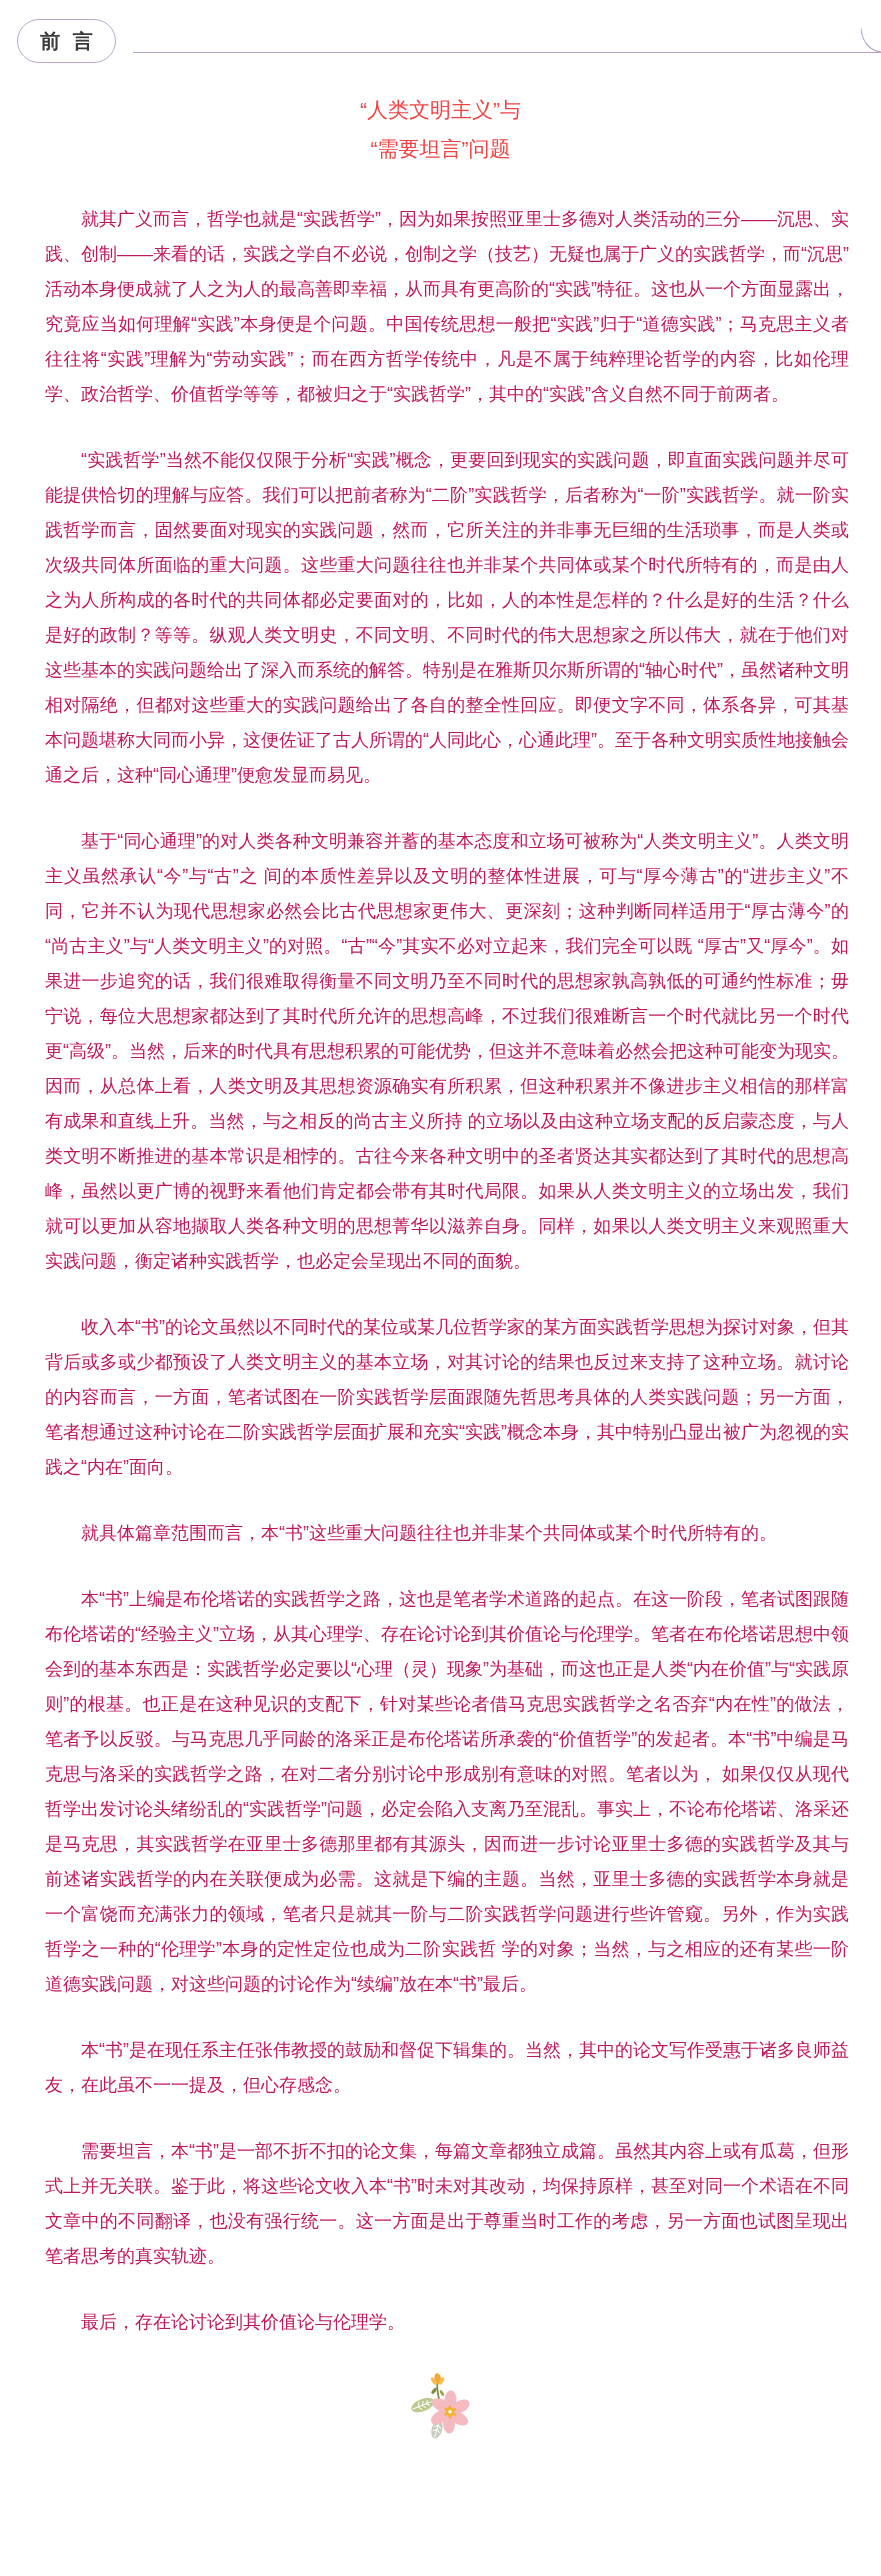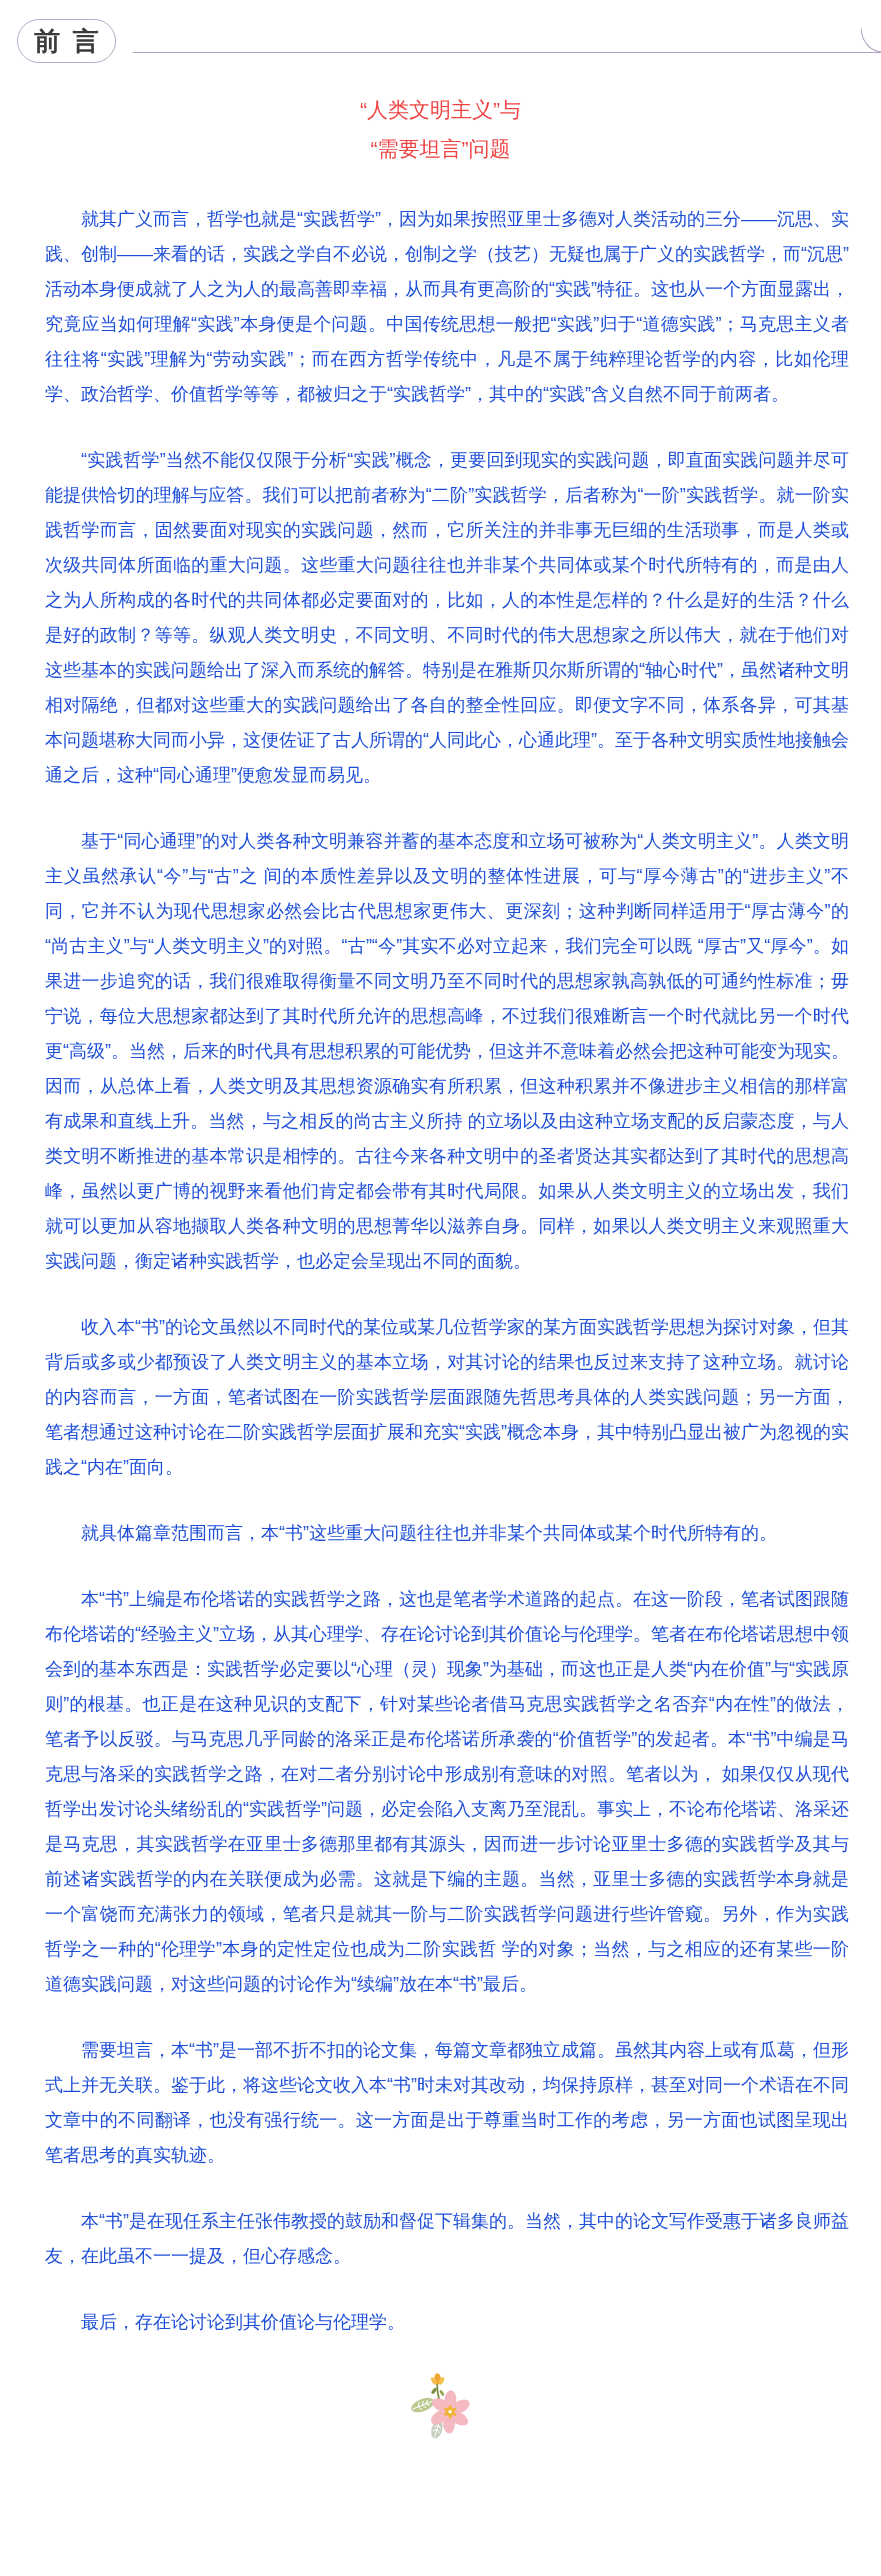--- a/index.html
+++ b/index.html
@@ -26,21 +26,21 @@
     position: absolute;
     left: 17px;
     top: 19.4px;
     width: 99px;
     height: 44px;
     border: 1.5px solid #b9a9c9;
     border-radius: 23px;
     display: flex;
     align-items: center;
     justify-content: center;
-    font-size: 26px;
+    font-size: 20px;
     font-weight: bold;
     color: #3a3a3a;
     letter-spacing: 12.4px;
     padding-left: 12.4px;
     box-sizing: border-box;
   }
   .header-rule {
     position: absolute;
     left: 133px;
     right: 0;
@@ -68,21 +68,21 @@
   .content {
     margin-top: 34px;
     padding: 0 22px 0 45px;
   }
   .content p {
     margin: 0 10px 31px 0;
     font-size: 18px;
     line-height: 35px;
     text-align: justify;
     text-indent: 2em;
-    color: #1d4ed8;
+    color: #be185d;
     word-break: break-all;
   }
   
   .flower-wrap {
     text-align: center;
     margin-top: 14px;
     padding-bottom: 23px;
   }
   .flower-wrap svg {
     display: inline-block;
@@ -108,22 +108,22 @@
     <div>“需要坦言”问题</div>
   </h1>
 
   <div class="content">
     <p>就其广义而言，哲学也就是“实践哲学”，因为如果按照亚里士多德对人类活动的三分——沉思、实践、创制——来看的话，实践之学自不必说，创制之学（技艺）无疑也属于广义的实践哲学，而“沉思”活动本身便成就了人之为人的最高善即幸福，从而具有更高阶的“实践”特征。这也从一个方面显露出，究竟应当如何理解“实践”本身便是个问题。中国传统思想一般把“实践”归于“道德实践”；马克思主义者往往将“实践”理解为“劳动实践”；而在西方哲学传统中，凡是不属于纯粹理论哲学的内容，比如伦理学、政治哲学、价值哲学等等，都被归之于“实践哲学”，其中的“实践”含义自然不同于前两者。</p>
     <p>“实践哲学”当然不能仅仅限于分析“实践”概念，更要回到现实的实践问题，即直面实践问题并尽可能提供恰切的理解与应答。我们可以把前者称为“二阶”实践哲学，后者称为“一阶”实践哲学。就一阶实践哲学而言，固然要面对现实的实践问题，然而，它所关注的并非事无巨细的生活琐事，而是人类或次级共同体所面临的重大问题。这些重大问题往往也并非某个共同体或某个时代所特有的，而是由人之为人所构成的各时代的共同体都必定要面对的，比如，人的本性是怎样的？什么是好的生活？什么是好的政制？等等。纵观人类文明史，不同文明、不同时代的伟大思想家之所以伟大，就在于他们对这些基本的实践问题给出了深入而系统的解答。特别是在雅斯贝尔斯所谓的“轴心时代”，虽然诸种文明相对隔绝，但都对这些重大的实践问题给出了各自的整全性回应。即便文字不同，体系各异，可其基本问题堪称大同而小异，这便佐证了古人所谓的“人同此心，心通此理”。至于各种文明实质性地接触会通之后，这种“同心通理”便愈发显而易见。</p>
     <p>基于“同心通理”的对人类各种文明兼容并蓄的基本态度和立场可被称为“人类文明主义”。人类文明主义虽然承认“今”与“古”之 间的本质性差异以及文明的整体性进展，可与“厚今薄古”的“进步主义”不同，它并不认为现代思想家必然会比古代思想家更伟大、更深刻；这种判断同样适用于“厚古薄今”的“尚古主义”与“人类文明主义”的对照。“古”“今”其实不必对立起来，我们完全可以既 “厚古”又“厚今”。如果进一步追究的话，我们很难取得衡量不同文明乃至不同时代的思想家孰高孰低的可通约性标准；毋宁说，每位大思想家都达到了其时代所允许的思想高峰，不过我们很难断言一个时代就比另一个时代更“高级”。当然，后来的时代具有思想积累的可能优势，但这并不意味着必然会把这种可能变为现实。因而，从总体上看，人类文明及其思想资源确实有所积累，但这种积累并不像进步主义相信的那样富有成果和直线上升。当然，与之相反的尚古主义所持 的立场以及由这种立场支配的反启蒙态度，与人类文明不断推进的基本常识是相悖的。古往今来各种文明中的圣者贤达其实都达到了其时代的思想高峰，虽然以更广博的视野来看他们肯定都会带有其时代局限。如果从人类文明主义的立场出发，我们就可以更加从容地撷取人类各种文明的思想菁华以滋养自身。同样，如果以人类文明主义来观照重大实践问题，衡定诸种实践哲学，也必定会呈现出不同的面貌。</p>
     <p>收入本“书”的论文虽然以不同时代的某位或某几位哲学家的某方面实践哲学思想为探讨对象，但其背后或多或少都预设了人类文明主义的基本立场，对其讨论的结果也反过来支持了这种立场。就讨论的内容而言，一方面，笔者试图在一阶实践哲学层面跟随先哲思考具体的人类实践问题；另一方面，笔者想通过这种讨论在二阶实践哲学层面扩展和充实“实践”概念本身，其中特别凸显出被广为忽视的实践之“内在”面向。</p>
     <p>就具体篇章范围而言，本“书”这些重大问题往往也并非某个共同体或某个时代所特有的。</p>
     <p>本“书”上编是布伦塔诺的实践哲学之路，这也是笔者学术道路的起点。在这一阶段，笔者试图跟随布伦塔诺的“经验主义”立场，从其心理学、存在论讨论到其价值论与伦理学。笔者在布伦塔诺思想中领会到的基本东西是：实践哲学必定要以“心理（灵）现象”为基础，而这也正是人类“内在价值”与“实践原则”的根基。也正是在这种见识的支配下，针对某些论者借马克思实践哲学之名否弃“内在性”的做法，笔者予以反驳。与马克思几乎同龄的洛采正是布伦塔诺所承袭的“价值哲学”的发起者。本“书”中编是马克思与洛采的实践哲学之路，在对二者分别讨论中形成别有意味的对照。笔者以为， 如果仅仅从现代哲学出发讨论头绪纷乱的“实践哲学”问题，必定会陷入支离乃至混乱。事实上，不论布伦塔诺、洛采还是马克思，其实践哲学在亚里士多德那里都有其源头，因而进一步讨论亚里士多德的实践哲学及其与前述诸实践哲学的内在关联便成为必需。这就是下编的主题。当然，亚里士多德的实践哲学本身就是一个富饶而充满张力的领域，笔者只是就其一阶与二阶实践哲学问题进行些许管窥。另外，作为实践哲学之一种的“伦理学”本身的定性定位也成为二阶实践哲 学的对象；当然，与之相应的还有某些一阶道德实践问题，对这些问题的讨论作为“续编”放在本“书”最后。</p>
+    <p>本“书”是在现任系主任张伟教授的鼓励和督促下辑集的。当然，其中的论文写作受惠于诸多良师益友，在此虽不一一提及，但心存感念。</p>
     <p>需要坦言，本“书”是一部不折不扣的论文集，每篇文章都独立成篇。虽然其内容上或有瓜葛，但形式上并无关联。鉴于此，将这些论文收入本“书”时未对其改动，均保持原样，甚至对同一个术语在不同文章中的不同翻译，也没有强行统一。这一方面是出于尊重当时工作的考虑，另一方面也试图呈现出笔者思考的真实轨迹。</p>
-    <p>本“书”是在现任系主任张伟教授的鼓励和督促下辑集的。当然，其中的论文写作受惠于诸多良师益友，在此虽不一一提及，但心存感念。</p>
     <p>最后，存在论讨论到其价值论与伦理学。</p>
   </div>
 
   <div class="flower-wrap">
     <svg width="73" height="71" viewBox="0 0 100 100">
 
       <path d="M48,40 C46,30 44,23 46,13" fill="none" stroke="#7f8e42" stroke-width="2.6"></path>
 
       <ellipse cx="41" cy="28" rx="2.4" ry="5.2" fill="#7f8e42" transform="rotate(38 41 28)"></ellipse>
       <ellipse cx="52" cy="31" rx="2" ry="4.6" fill="#95a44e" transform="rotate(-32 52 31)"></ellipse>

